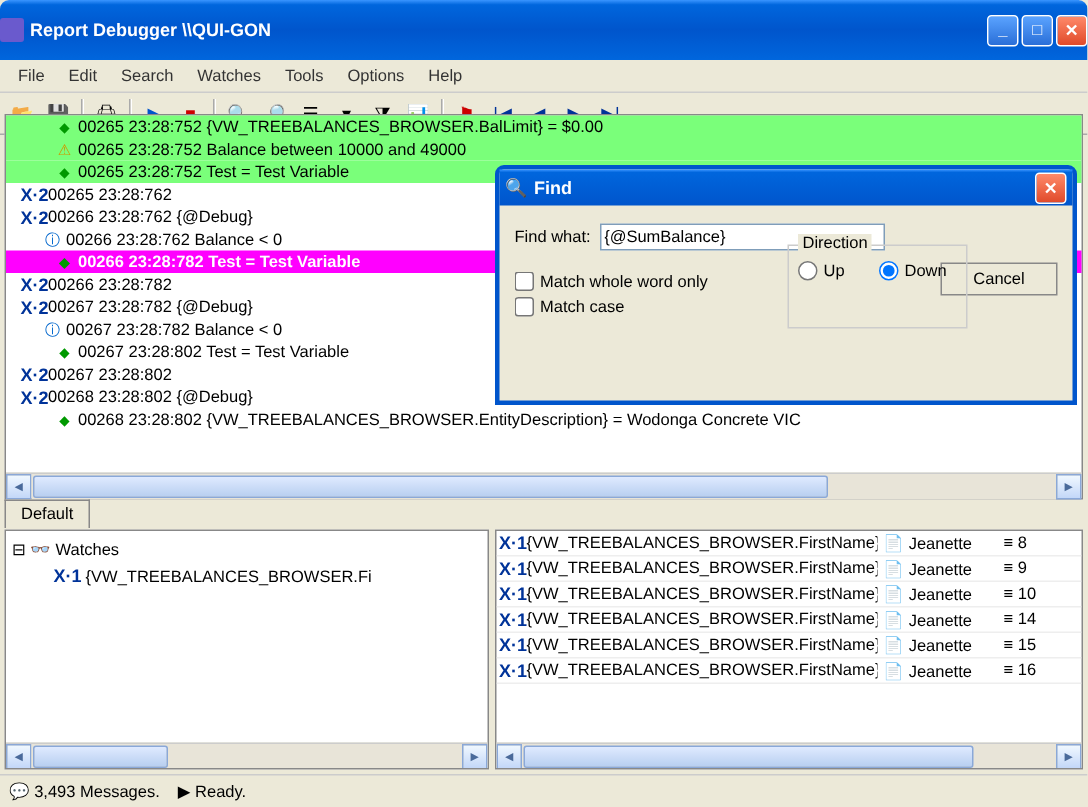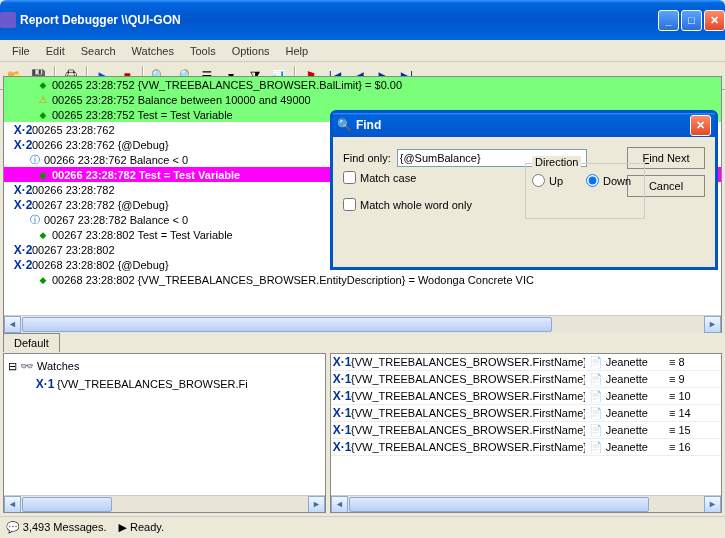--- a/index.html
+++ b/index.html
@@ -185,32 +185,31 @@
 </div>
 
 <div class="find">
   <div class="ftitle">
     <span style="margin-right:4px">🔍</span>
     <span style="flex:1">Find</span>
     <div class="winbtn close">✕</div>
   </div>
   <div class="fbody">
     <div style="display:flex;align-items:center;gap:6px">
-      <label>Find only:</label>
+      <label>Find what:</label>
       <input type="text" value="{@SumBalance}" style="">
     </div>
-    <button class="fbtn" style="top:10px"><u>F</u><span>ind Next</span></button>
     <button class="fbtn" style="top:38px">Cancel</button>
+    <div class="chk" style="margin-top:14px">
+        <input type="checkbox" style="">
+        <label>Match whole word only</label>
+      </div>
     <div class="chk">
         <input type="checkbox" style="">
         <label>Match case</label>
-      </div>
-    <div class="chk" style="margin-top:14px">
-        <input type="checkbox" style="">
-        <label>Match whole word only</label>
       </div>
     <div class="group">
       <span class="grouplabel">Direction</span>
       <label class="chk">
           <input type="radio" name="dir" style="">
           <span>Up</span>
         </label>
       <label class="chk" style="position:absolute;left:60px;top:6px">
           <input type="radio" name="dir" checked="" style="">
           <span>Down</span>

